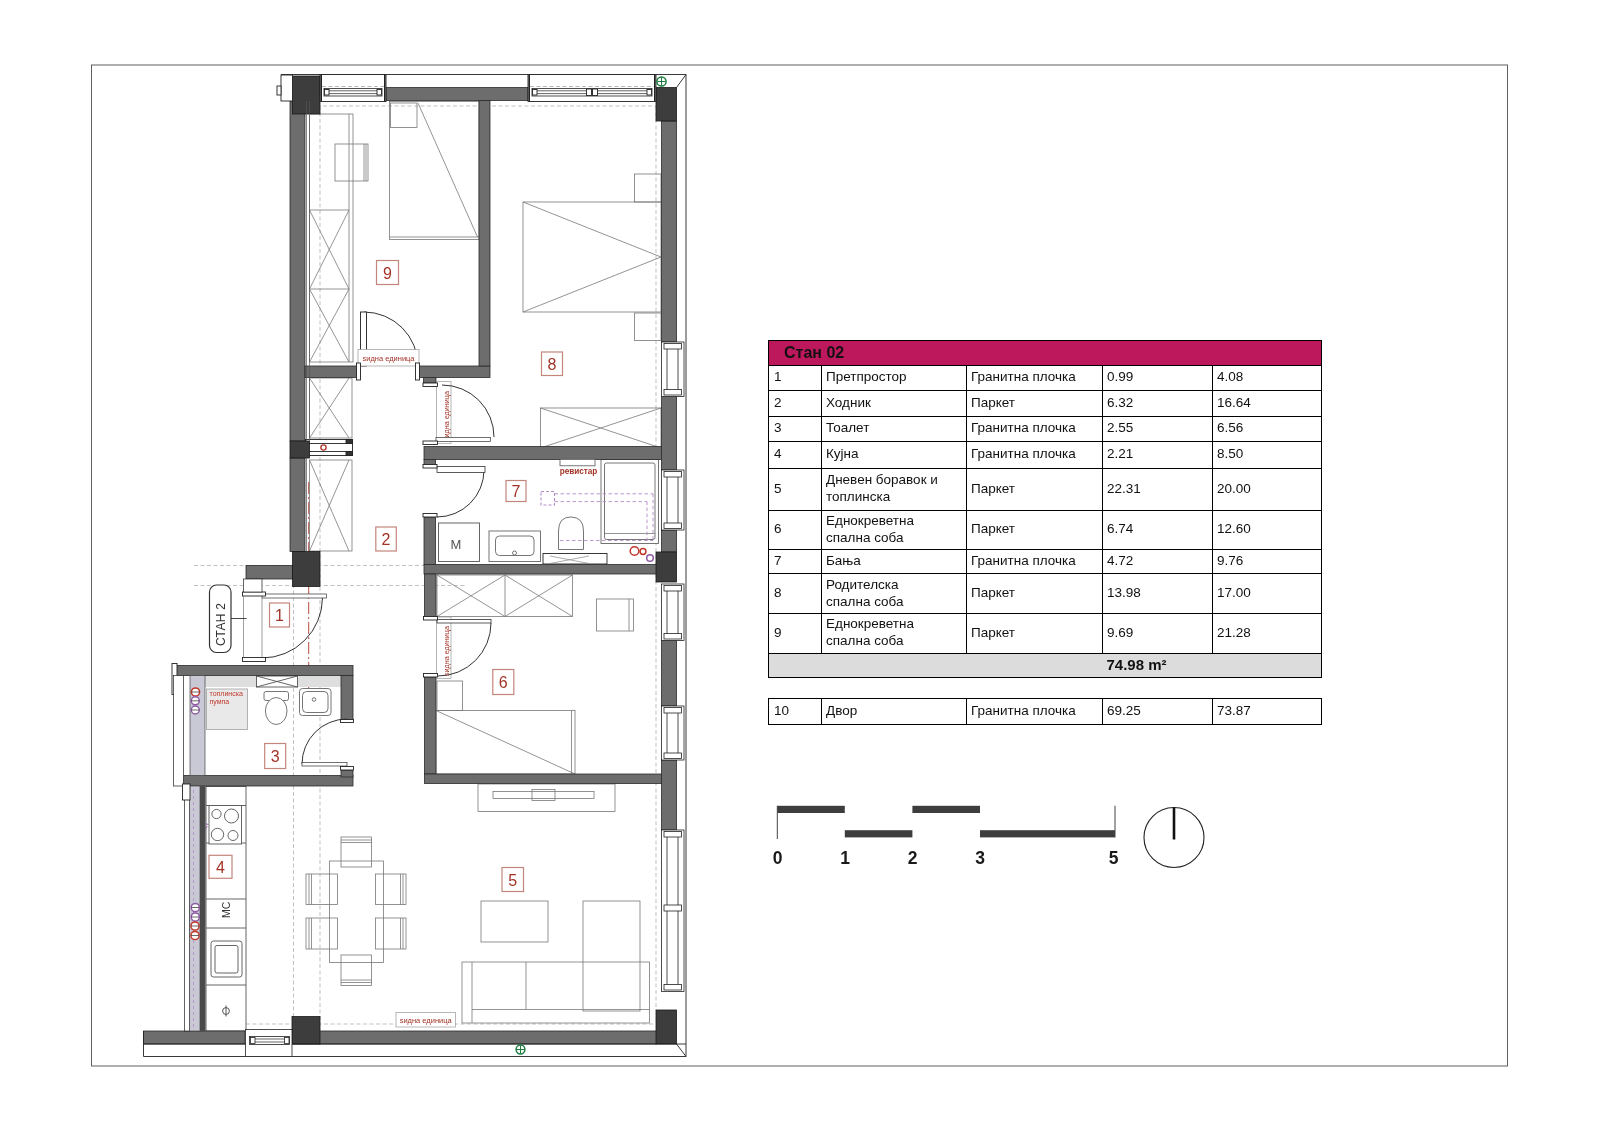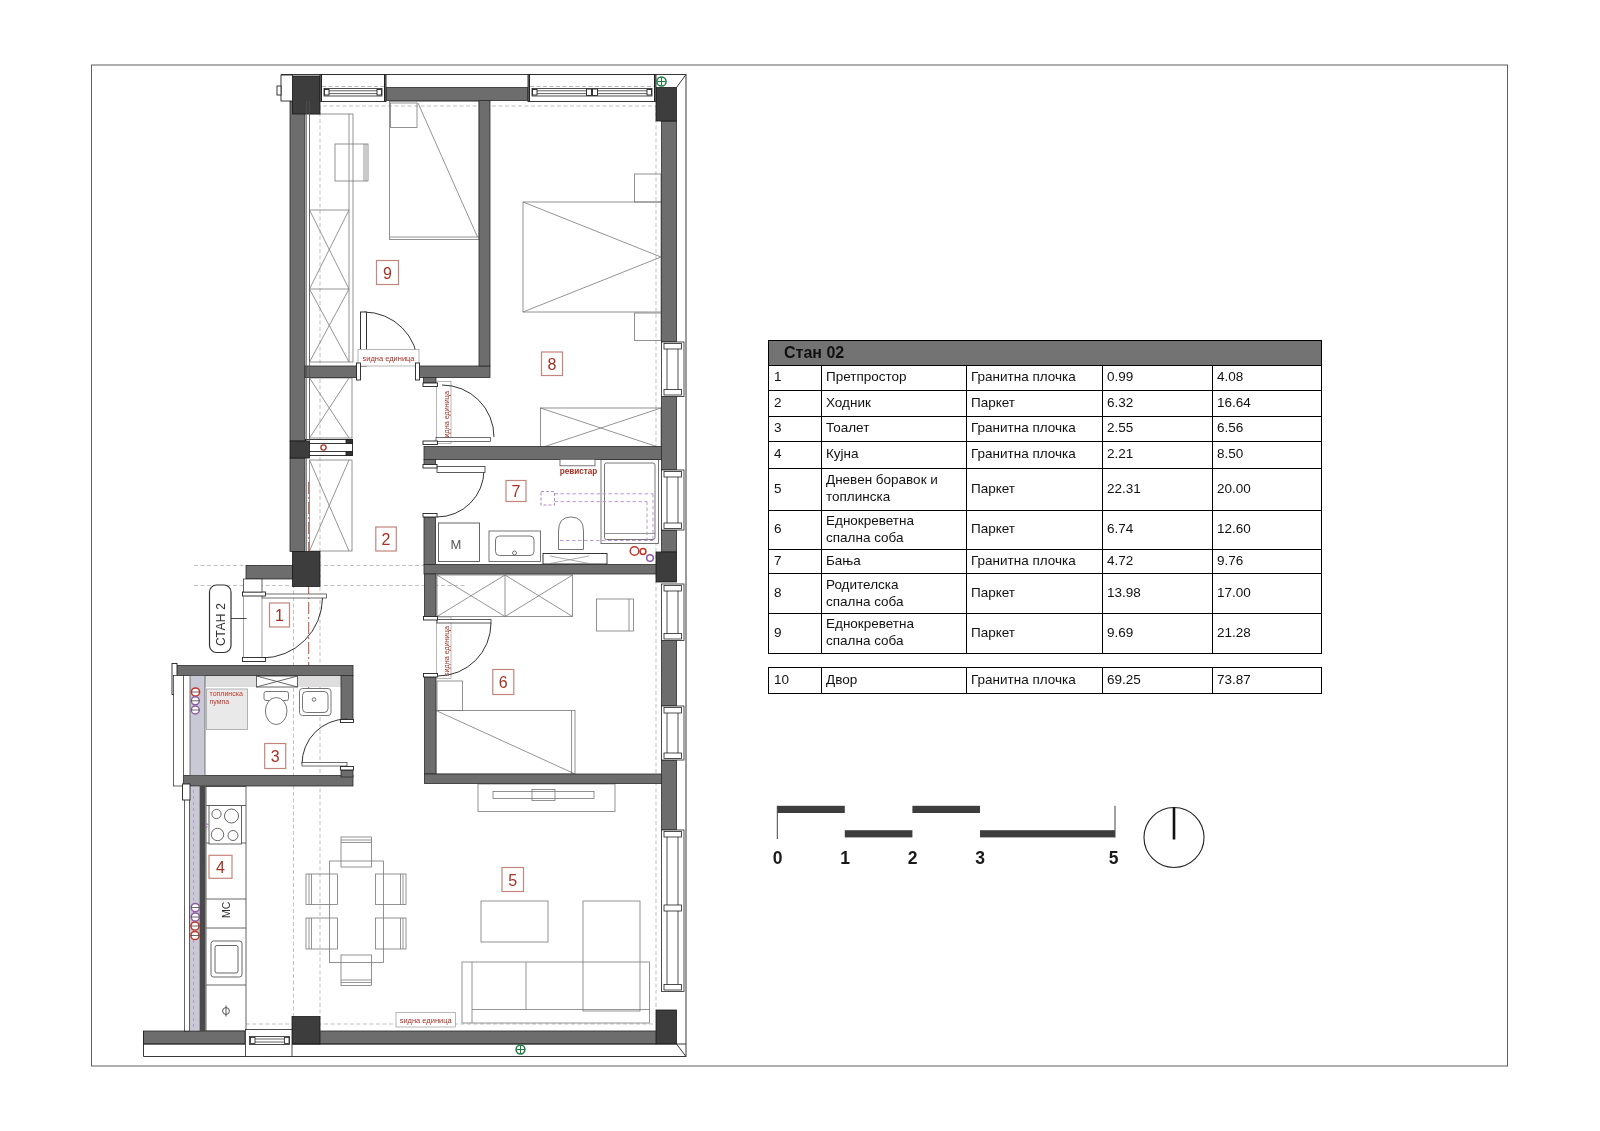--- a/index.html
+++ b/index.html
@@ -682,21 +682,21 @@
 <colgroup>
         <col style="width:53px">
         <col style="width:145px">
         <col style="width:136px">
         <col style="width:110px">
         <col style="width:109px">
       </colgroup>
 
 <tbody>
         <tr style="height:24.5px">
-          <td colspan="5" style="background:#737373;font-size:16px;font-weight:bold;padding-left:15px">Стан 02</td>
+          <td colspan="5" style="background:#be185d;font-size:16px;font-weight:bold;padding-left:15px">Стан 02</td>
         </tr>
 
 <tr style="height:25px">
           <td class="num">1</td>
           <td>Претпростор</td>
           <td>Гранитна плочка</td>
           <td class="r">0.99</td>
           <td class="r">4.08</td>
         </tr>
 
@@ -757,24 +757,29 @@
         </tr>
 
 <tr style="height:39.5px">
           <td class="num">9</td>
           <td>Еднокреветна спална соба</td>
           <td>Паркет</td>
           <td class="r">9.69</td>
           <td class="r">21.28</td>
         </tr>
 
+<tr style="height:24.5px">
+          <td colspan="3" style="background:#dcdcdc;border-right:none"></td>
+          <td class="r" style="background:#dcdcdc;font-weight:bold;font-size:15px;border-left:none;border-right:none">74.98 m²</td>
+          <td style="background:#dcdcdc;border-left:none"></td>
+        </tr>
 </tbody>
     </table>
 
-<table style="margin-top:13px">
+<table style="margin-top:20px">
 <colgroup>
         <col style="width:53px">
         <col style="width:145px">
         <col style="width:136px">
         <col style="width:110px">
         <col style="width:109px">
       </colgroup>
 
 <tbody>
         <tr style="height:26px">

